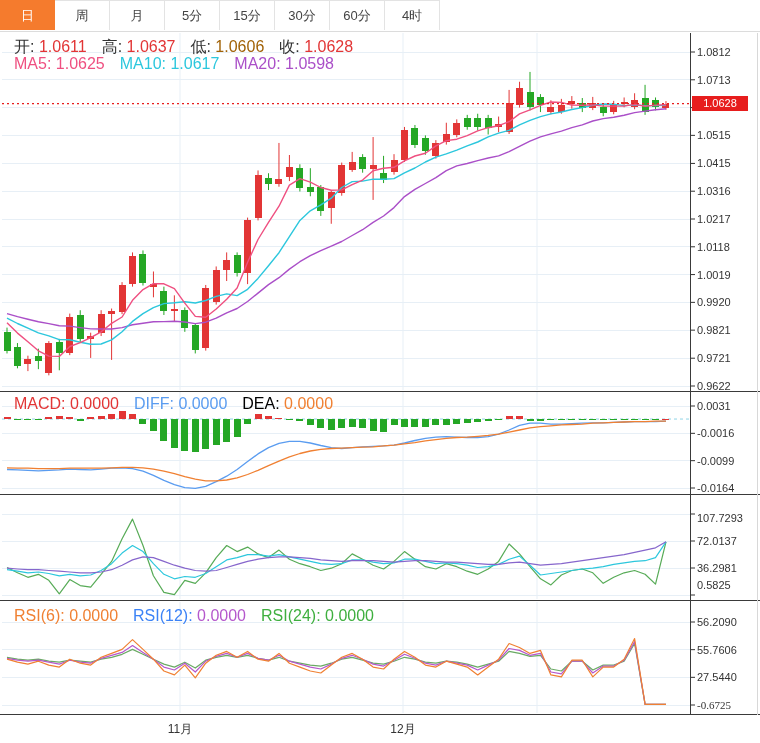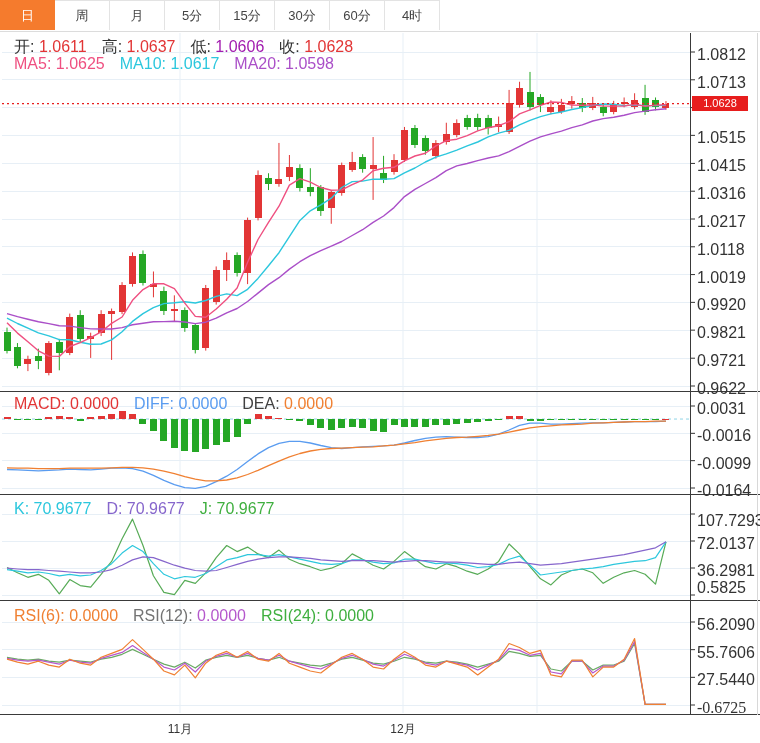--- a/index.html
+++ b/index.html
@@ -14,21 +14,21 @@
   .tab.sel{background:#f57b2d;color:#fff;border-color:#f57b2d;}
   
   .hline{position:absolute;left:0;width:760px;height:0;border-top:1.5px solid #3a3a3a;}
   #axiscol{position:absolute;left:690px;top:33px;width:0;height:708px;border-left:1.5px solid #3a3a3a;}
   #rightedge{position:absolute;left:757px;top:33px;width:0;height:708px;border-left:1px solid #d8d8d8;}
   svg#plot{position:absolute;left:0;top:0;}
   
   .legend{position:absolute;display:flex;align-items:center;font-size:16px;white-space:nowrap;}
   .legend .pair{margin-right:15px;}
   .legend .lab{color:#333;}
-  .yaxis-label{position:absolute;left:697px;font-size:16px;color:#333;}
+  .yaxis-label{position:absolute;left:697px;font-size:11px;color:#333;}
   .xaxis-label{position:absolute;font-size:12px;color:#333;transform:translateX(-50%);}
   #badge{position:absolute;left:692px;width:56px;height:15px;background:#e71d1d;color:#fff;
          font-size:11px;line-height:15px;text-align:center;}
   #xband{position:absolute;left:0;top:715px;width:760px;height:26px;background:#fff;}
 </style>
 </head>
 <body>
 
 <div id="app">
   <div id="tabbar">
@@ -319,41 +319,36 @@
   <div class="hline" style="top:600px"></div>
   <div class="hline" style="top:714px"></div>
   <div class="hline" style="top:740px"></div>
   <div id="axiscol"></div>
   <div id="rightedge"></div>
   <div id="xband"></div>
 
   <div class="legend" style="left:14px;top:37px" id="lg-ohlc">
       <span class="pair"><span class="lab">开: </span><span style="color: rgb(226, 53, 53);">1.0611</span></span>
       <span class="pair"><span class="lab">高: </span><span style="color: rgb(226, 53, 53);">1.0637</span></span>
-      <span class="pair"><span class="lab">低: </span><span style="color: #a21caf;">1.0606</span></span>
+      <span class="pair"><span class="lab">低: </span><span style="color: #a16207;">1.0606</span></span>
       <span class="pair"><span class="lab">收: </span><span style="color: rgb(226, 53, 53);">1.0628</span></span>
     </div>
   <div class="legend" style="left:14px;top:55px" id="lg-ma">
       <span class="pair"><span style="color: rgb(239, 80, 129);">MA5: </span><span style="color: rgb(239, 80, 129);">1.0625</span></span>
       <span class="pair"><span style="color: rgb(44, 199, 221);">MA10: </span><span style="color: rgb(44, 199, 221);">1.0617</span></span>
       <span class="pair"><span style="color: rgb(170, 79, 200);">MA20: </span><span style="color: rgb(170, 79, 200);">1.0598</span></span>
     </div>
   <div class="legend" style="left:14px;top:395px" id="lg-macd">
       <span class="pair"><span style="color: rgb(226, 53, 53);">MACD: </span><span style="color: rgb(226, 53, 53);">0.0000</span></span>
       <span class="pair"><span style="color: rgb(90, 156, 240);">DIFF: </span><span style="color: rgb(90, 156, 240);">0.0000</span></span>
-      <span class="pair"><span style="color: #404040; margin-top: 24px;">DEA: </span><span style="color: rgb(240, 128, 50);">0.0000</span></span>
-    </div>
-  <div class="legend" style="left:14px;top:500px" id="lg-kdj">
-      <span class="pair"><span style="color: rgb(44, 199, 221);">K: </span><span style="color: rgb(44, 199, 221);">70.9677</span></span>
-      <span class="pair"><span style="color: rgb(134, 102, 204);">D: </span><span style="color: rgb(134, 102, 204);">70.9677</span></span>
-      <span class="pair"><span style="color: rgb(63, 175, 63);">J: </span><span style="color: rgb(63, 175, 63);">70.9677</span></span>
+      <span class="pair"><span style="color: #000000; margin-top: 24px;">DEA: </span><span style="color: rgb(240, 128, 50);">0.0000</span></span>
     </div>
   <div class="legend" style="left:14px;top:607px" id="lg-rsi">
       <span class="pair"><span style="color: rgb(240, 128, 50);">RSI(6): </span><span style="color: rgb(240, 128, 50);">0.0000</span></span>
-      <span class="pair"><span style="color: #737373;">RSI(12): </span><span style="color: rgb(181, 88, 204);">0.0000</span></span>
+      <span class="pair"><span style="color: #3b82f6;">RSI(12): </span><span style="color: rgb(181, 88, 204);">0.0000</span></span>
       <span class="pair"><span style="color: rgb(63, 175, 63);">RSI(24): </span><span style="color: rgb(63, 175, 63);">0.0000</span></span>
     </div>
 
   <div id="badge" style="top: 96.1437px;">1.0628</div>
 
   <div id="labels">
       <div class="yaxis-label" style="top: 46px;">1.0812</div>
       <div class="yaxis-label" style="top: 73.7866px;">1.0713</div>
       <div class="yaxis-label" style="top: 129.36px;">1.0515</div>
       <div class="yaxis-label" style="top: 157.427px;">1.0415</div>

